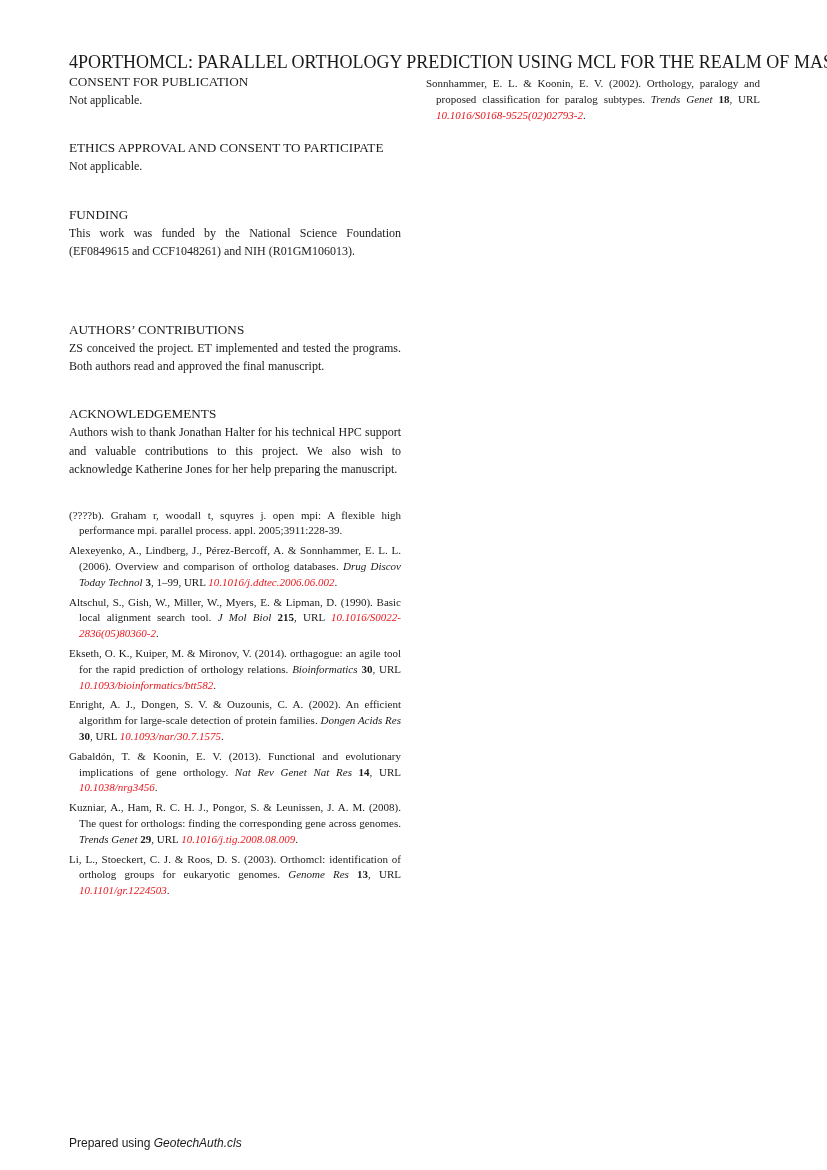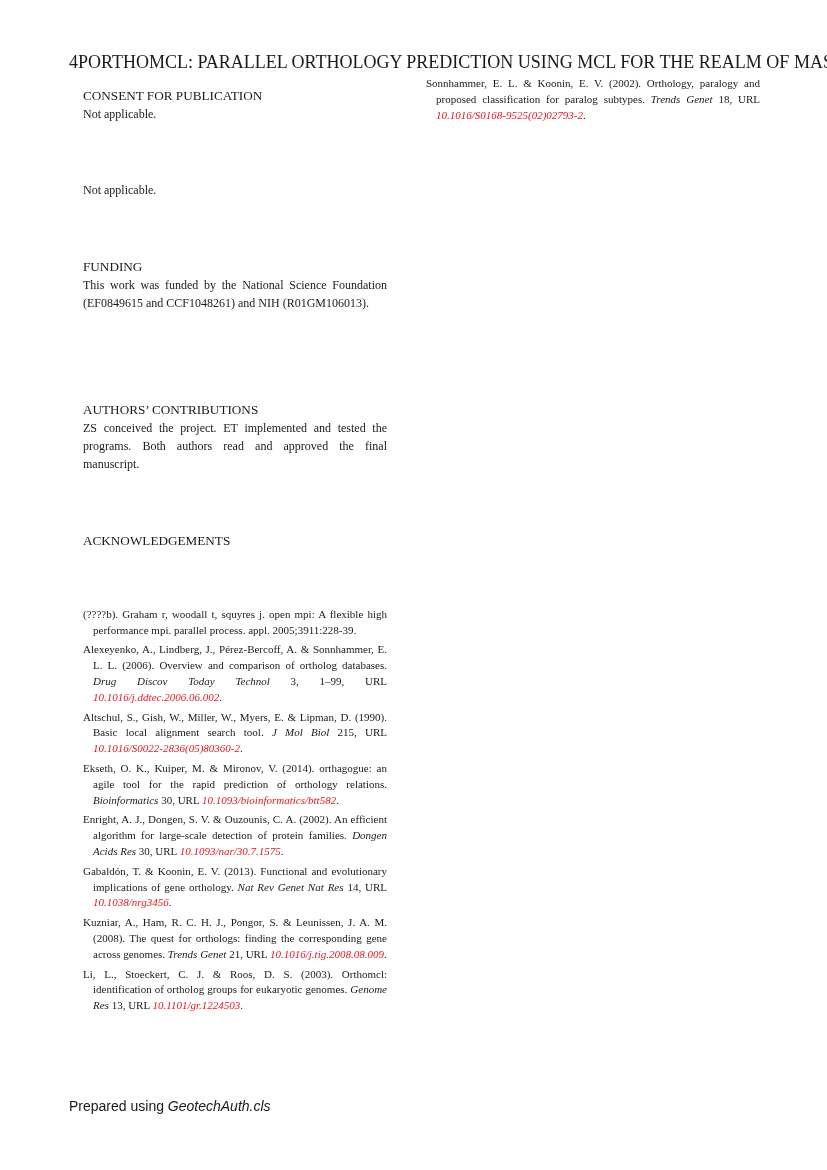--- a/index.html
+++ b/index.html
@@ -6,84 +6,86 @@
   body {
     width: 827px; height: 1170px; position: relative; overflow: hidden;
     font-family: "Liberation Serif", "DejaVu Serif", serif; color: #1a1a1a;
   }
   .running-head {
     position: absolute; left: 69px; top: 52px; width: 740px;
     font-size: 18px; white-space: nowrap; letter-spacing: 0;
   }
   .col-left { position: absolute; left: 69px; top: 73px; width: 332px; }
   .col-right { position: absolute; left: 426px; top: 76px; width: 334px; }
-  .section { margin: 14px; }
+  .section { margin: 0; }
   .section-head { font-size: 13.2px; line-height: 18px; margin: 0; }
   .section-body { font-size: 12px; line-height: 18.4px; margin: 0; text-align: justify; }
   .gap { height: 30px; }
   .gap-sm { height: 29px; }
   .refs-head { font-size: 13.2px; line-height: 18px; margin: 0 0 1px 0; }
   .ref {
     font-size: 11px; line-height: 15.8px; margin: 0 0 4px 0;
     padding-left: 10px; text-indent: -10px; text-align: justify;
   }
   .ref .it { font-style: italic; }
-  .ref .bf { font-weight: normal; }
+  .ref .bf { font-weight: bold; }
   .ref .link { color: #e8161c; font-style: italic; }
   .footer {
-    position: absolute; left: 69px; top: 1098px;
-    font-family: "Liberation Sans", "DejaVu Sans", sans-serif; font-size: 14px; color: #1a1a1a;
+    position: absolute; left: 69px; top: 1136px;
+    font-family: "Liberation Sans", "DejaVu Sans", sans-serif; font-size: 12px; color: #1a1a1a;
   }
   .footer .it { font-style: italic; }
 </style>
 </head>
 <body>
 
 <div class="running-head">4PORTHOMCL: PARALLEL ORTHOLOGY PREDICTION USING MCL FOR THE REALM OF MASSIVE GENOME AVAILABILITY</div>
 
 <div class="col-left">
   <div class="section">
     <p class="section-head">CONSENT FOR PUBLICATION</p>
     <p class="section-body">Not applicable.</p>
   </div>
   <div class="gap"></div>
   <div class="section">
+    <p class="section-head">ETHICS APPROVAL AND CONSENT TO PARTICIPATE</p>
     <p class="section-body">Not applicable.</p>
   </div>
   <div class="gap"></div>
   <div class="section">
     <p class="section-head">FUNDING</p>
     <p class="section-body">This work was funded by the National Science Foundation (EF0849615 and CCF1048261) and NIH (R01GM106013).</p>
   </div>
   <div class="gap"></div>
   <div class="gap"></div>
   <div class="section">
     <p class="section-head">AUTHORS’ CONTRIBUTIONS</p>
     <p class="section-body">ZS conceived the project. ET implemented and tested the programs. Both authors read and approved the final manuscript.</p>
   </div>
   <div class="gap"></div>
   <div class="section">
     <p class="section-head">ACKNOWLEDGEMENTS</p>
+    <p class="section-body">Authors wish to thank Jonathan Halter for his technical HPC support and valuable contributions to this project. We also wish to acknowledge Katherine Jones for her help preparing the manuscript.</p>
   </div>
   <div class="gap-sm"></div>
   <div class="section">
 
     <p class="ref"><span>(????b). Graham r, woodall t, squyres j. open mpi: A flexible high performance mpi. parallel process. appl. 2005;3911:228-39.</span></p>
 
     <p class="ref"><span>Alexeyenko, A., Lindberg, J., Pérez-Bercoff, A. &amp; Sonnhammer, E. L. L. (2006). Overview and comparison of ortholog databases. </span><span class="it">Drug Discov Today Technol</span> <span class="bf">3</span><span>, 1–99, URL </span><span class="link">10.1016/j.ddtec.2006.06.002</span>.</p>
 
     <p class="ref"><span>Altschul, S., Gish, W., Miller, W., Myers, E. &amp; Lipman, D. (1990). Basic local alignment search tool. </span><span class="it">J Mol Biol</span> <span class="bf">215</span><span>, URL </span><span class="link">10.1016/S0022-2836(05)80360-2</span>.</p>
 
     <p class="ref"><span>Ekseth, O. K., Kuiper, M. &amp; Mironov, V. (2014). orthagogue: an agile tool for the rapid prediction of orthology relations. </span><span class="it">Bioinformatics</span> <span class="bf">30</span><span>, URL </span><span class="link">10.1093/bioinformatics/btt582</span>.</p>
 
     <p class="ref"><span>Enright, A. J., Dongen, S. V. &amp; Ouzounis, C. A. (2002). An efficient algorithm for large-scale detection of protein families. </span><span class="it">Dongen Acids Res</span> <span class="bf">30</span><span>, URL </span><span class="link">10.1093/nar/30.7.1575</span>.</p>
 
     <p class="ref"><span>Gabaldón, T. &amp; Koonin, E. V. (2013). Functional and evolutionary implications of gene orthology. </span><span class="it">Nat Rev Genet Nat Res</span> <span class="bf">14</span><span>, URL </span><span class="link">10.1038/nrg3456</span>.</p>
 
-    <p class="ref"><span>Kuzniar, A., Ham, R. C. H. J., Pongor, S. &amp; Leunissen, J. A. M. (2008). The quest for orthologs: finding the corresponding gene across genomes. </span><span class="it">Trends Genet</span> <span class="bf">21</span><span>, URL </span><span class="link">10.1016/j.tig.2008.08.009</span>.</p>
+    <p class="ref"><span>Kuzniar, A., Ham, R. C. H. J., Pongor, S. &amp; Leunissen, J. A. M. (2008). The quest for orthologs: finding the corresponding gene across genomes. </span><span class="it">Trends Genet</span> <span class="bf">29</span><span>, URL </span><span class="link">10.1016/j.tig.2008.08.009</span>.</p>
 
     <p class="ref"><span>Li, L., Stoeckert, C. J. &amp; Roos, D. S. (2003). Orthomcl: identification of ortholog groups for eukaryotic genomes. </span><span class="it">Genome Res</span> <span class="bf">13</span><span>, URL </span><span class="link">10.1101/gr.1224503</span>.</p>
   </div>
 </div>
 
 <div class="col-right">
   <p class="ref"><span>Sonnhammer, E. L. &amp; Koonin, E. V. (2002). Orthology, paralogy and proposed classification for paralog subtypes. </span><span class="it">Trends Genet</span> <span class="bf">18</span><span>, URL </span><span class="link">10.1016/S0168-9525(02)02793-2</span>.</p>
 </div>
 
 <div class="footer">

